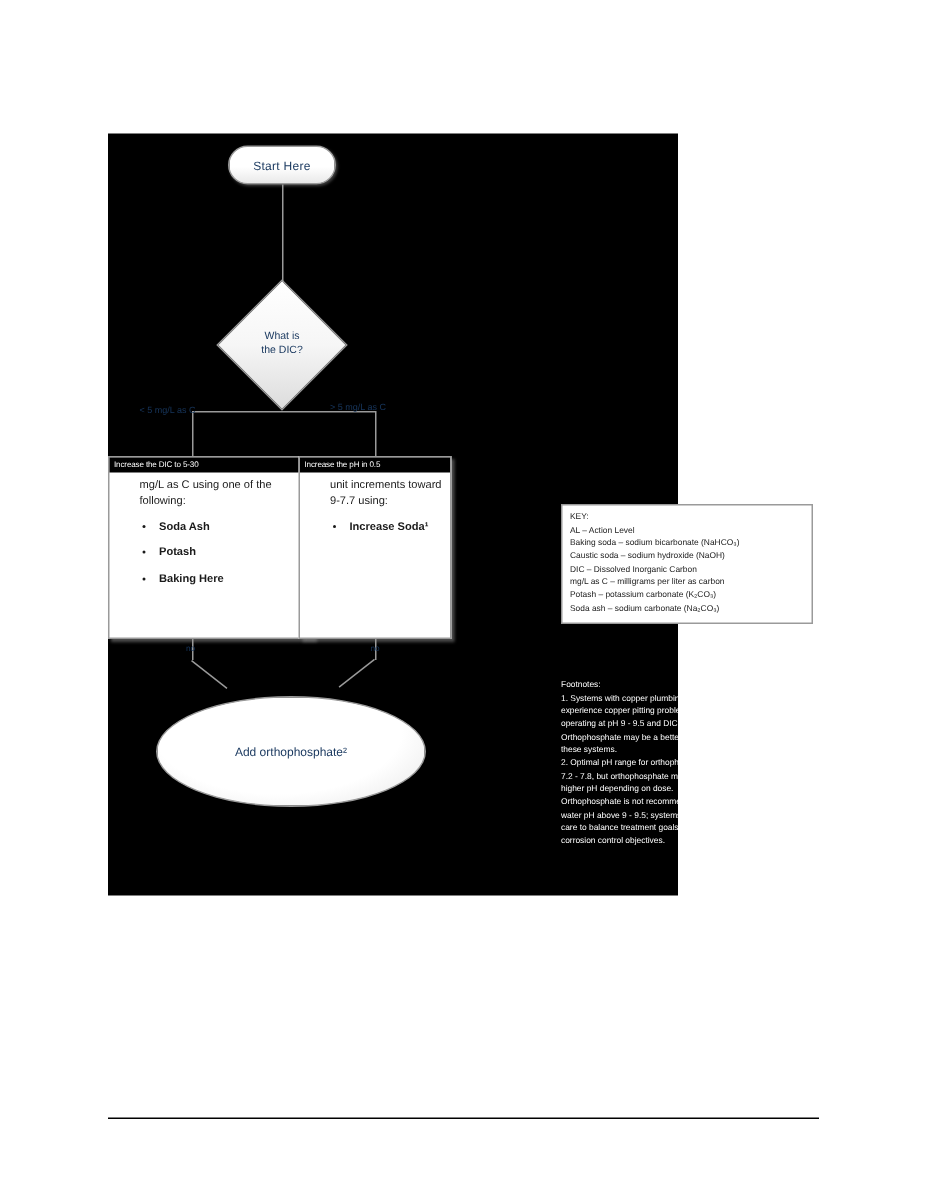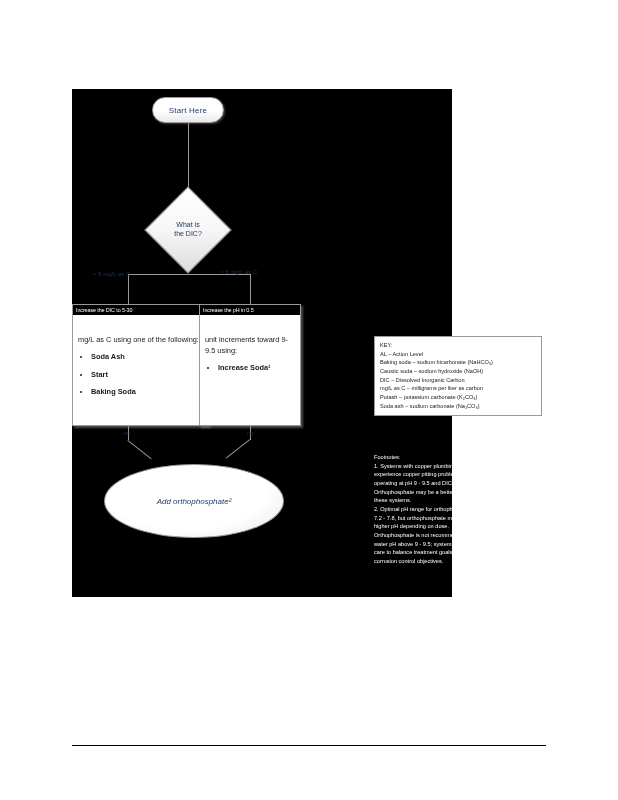--- a/index.html
+++ b/index.html
@@ -47,36 +47,36 @@
     position:absolute;box-sizing:border-box;
     background:#ffffff;border:1px solid #9a9a9a;
     box-shadow:2px 2px 2px rgba(140,140,140,.55);
   }
   .procbox .hdr{
     background:#000000;color:#ffffff;font-size:5.4px;
     padding:2px 3px 2px 3px;line-height:1.15;letter-spacing:-.1px;
     white-space:nowrap;overflow:hidden;
   }
   .procbox .body{
-    padding:20px 5px 5px 5px;font-size:7.4px;color:#1a1a1a;line-height:1.45;
+    padding:3px 5px 5px 5px;font-size:7.4px;color:#1a1a1a;line-height:1.45;margin-left:15px;
   }
   .procbox ul{margin:6px 0 0 0;padding-left:13px;list-style:disc;font-weight:bold;}
   .procbox li{margin-bottom:7px;font-size:7.4px;color:#1a1a1a;}
   .procbox li:last-child{margin-bottom:0;}
 
   .box-left{left:0px;top:215px;width:137px;height:122px;}
   .box-right{left:127px;top:215px;width:102px;height:122px;}
 
   .oval{
     left:32px;top:375px;width:180px;height:74px;
     background:radial-gradient(ellipse at 45% 30%,#ffffff 0%,#ffffff 60%,#e4e4e4 100%);
     border:1px solid #9a9a9a;border-radius:50%;
     display:flex;align-items:center;justify-content:center;
   }
-  .oval span{font-size:8px;color:#17365d;font-style:italic;}
+  .oval span{font-size:8px;color:#17365d;}
 
   
   .vline{position:absolute;width:1px;background:#9a9a9a;}
   .hline{position:absolute;height:1px;background:#9a9a9a;}
   .diag{position:absolute;background:#9a9a9a;height:1px;transform-origin:0 0;}
 
   .edge-label{
     position:absolute;font-size:6px;color:#17365d;white-space:nowrap;
   }
   .edge-label.small{font-size:5.5px;}
@@ -139,30 +139,30 @@
 
     <div class="edge-label" style="left:21px;top:182px;">&lt; 5 mg/L as C</div>
     <div class="edge-label" style="left:148px;top:180px;">&gt; 5 mg/L as C</div>
 
     <div class="procbox box-left">
       <div class="hdr">Increase the DIC to 5-30</div>
       <div class="body">
         <div>mg/L as C using one of the following:</div>
         <ul>
           <li>Soda Ash</li>
-          <li>Start</li>
-          <li>Baking Soda</li>
+          <li>Potash</li>
+          <li>Baking Here</li>
         </ul>
       </div>
     </div>
 
     <div class="procbox box-right">
       <div class="hdr">Increase the pH in 0.5</div>
       <div class="body">
-        <div>unit increments toward 9-9.5 using:</div>
+        <div>unit increments toward 9-7.7 using:</div>
         <ul>
           <li>Increase Soda¹</li>
         </ul>
       </div>
     </div>
 
     <div class="vline" style="left:56px;top:337px;height:14px;"></div>
     <div class="diag" style="left:56px;top:351px;width:30px;transform:rotate(38deg);"></div>
 
     <div class="vline" style="left:178px;top:337px;height:14px;"></div>

